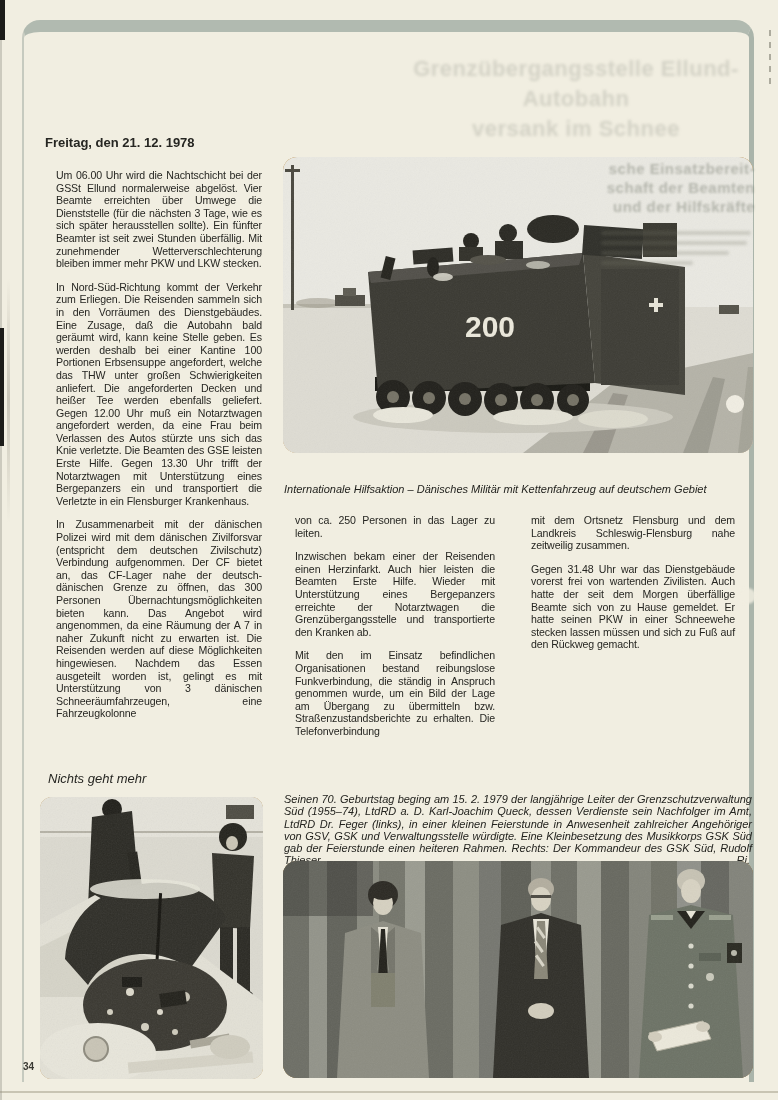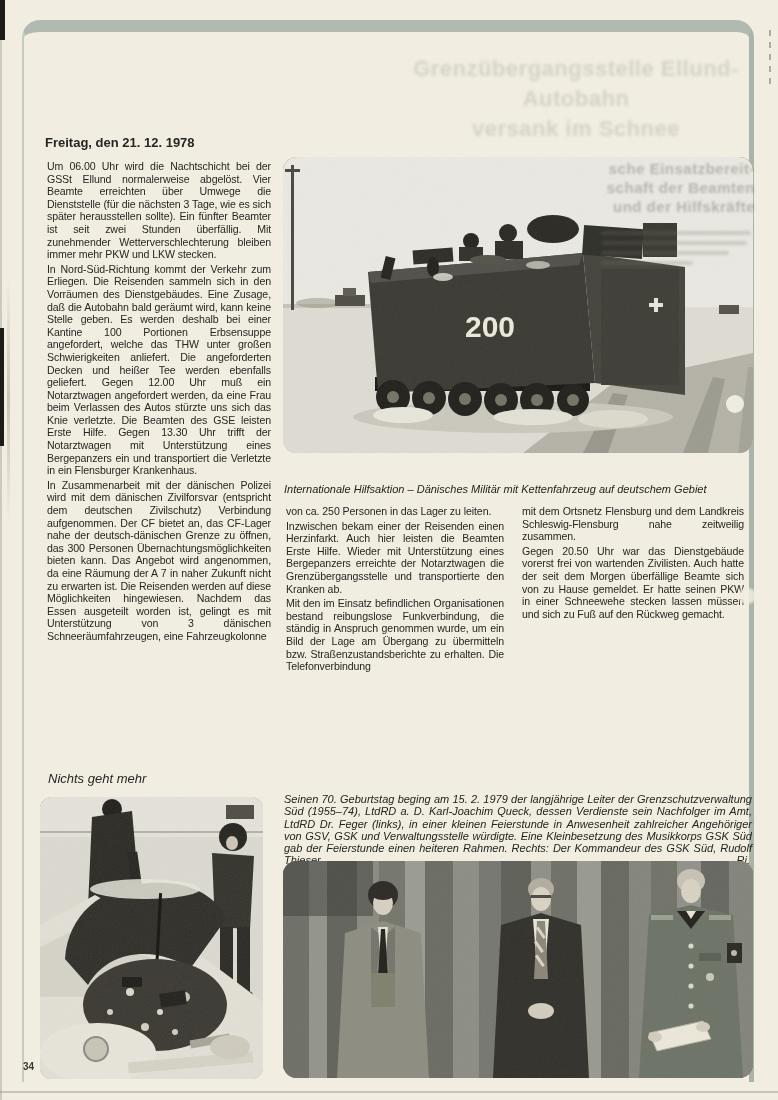--- a/index.html
+++ b/index.html
@@ -20,21 +20,21 @@
   .ghost{position:absolute;font-weight:bold;color:rgba(95,100,88,.20);filter:blur(1.6px);
          letter-spacing:.5px;pointer-events:none;z-index:5;}
   .ghost-headline{left:398px;top:54px;width:356px;font-size:22px;line-height:30px;text-align:center;}
   .ghost-subhead{left:543px;top:159px;width:212px;font-size:15px;line-height:19px;text-align:right;
                  color:rgba(100,106,92,.38);filter:blur(1px);}
   .ghost-bars{left:601px;top:231px;width:152px;}
   .ghost-bar{height:4px;border-radius:2px;background:rgba(118,120,106,.26);margin-bottom:6px;}
   
   .date-heading{position:absolute;left:45px;top:135px;width:232px;font-size:13px;font-weight:bold;}
   .col{position:absolute;font-size:10.6px;line-height:12.6px;text-align:justify;letter-spacing:-0.1px;}
-  .col p{margin:2px;}
+  .col p{margin:11px;}
   .col-left{left:45px;top:158px;width:228px;}
   .col-mid{left:284px;top:503px;width:222px;}
   .col-right{left:520px;top:503px;width:226px;}
   
   .photo{position:absolute;overflow:hidden;background:#a16207;}
   .photo svg{display:block;}
   .photo-tank{left:283px;top:157px;width:470px;height:296px;border-radius:14px;}
   .photo-car{left:40px;top:797px;width:223px;height:282px;border-radius:12px;}
   .photo-ceremony{left:283px;top:861px;width:470px;height:217px;border-radius:14px;}
   .caption{position:absolute;font-style:italic;font-size:11px;line-height:12.3px;color:#23231f;margin-top:24px;}
@@ -163,21 +163,21 @@
   <div class="caption caption-tank">Internationale Hilfsaktion – Dänisches Militär mit Kettenfahrzeug auf deutschem Gebiet</div>
 
   <div class="col col-mid">
     <p>von ca. 250 Personen in das Lager zu leiten.</p>
     <p>Inzwischen bekam einer der Reisenden einen Herzinfarkt. Auch hier leisten die Beamten Erste Hilfe. Wieder mit Unterstützung eines Bergepanzers erreichte der Notarztwagen die Grenzübergangsstelle und transportierte den Kranken ab.</p>
     <p>Mit den im Einsatz befindlichen Organisationen bestand reibungslose Funkverbindung, die ständig in Anspruch genommen wurde, um ein Bild der Lage am Übergang zu übermitteln bzw. Straßenzustandsberichte zu erhalten. Die Telefonverbindung</p>
   </div>
 
   <div class="col col-right">
     <p>mit dem Ortsnetz Flensburg und dem Landkreis Schleswig-Flensburg nahe zeitweilig zusammen.</p>
-    <p>Gegen 20.50 Uhr war das Dienstgebäude vorerst frei von wartenden Zivilisten. Auch hatte der seit dem Morgen überfällige Beamte sich von zu Hause gemeldet. Er hatte seinen PKW in einer Schneewehe stecken lassen müssen und sich zu Fuß auf den Rückweg gemacht.</p>
+    <p>Gegen 31.48 Uhr war das Dienstgebäude vorerst frei von wartenden Zivilisten. Auch hatte der seit dem Morgen überfällige Beamte sich von zu Hause gemeldet. Er hatte seinen PKW in einer Schneewehe stecken lassen müssen und sich zu Fuß auf den Rückweg gemacht.</p>
   </div>
   <div class="smudge"></div>
 
   <div class="photo-label">Nichts geht mehr</div>
 
   <div class="caption caption-ceremony">
     <span>Seinen 70. Geburtstag beging am 15. 2. 1979 der langjährige Leiter der Grenzschutzverwaltung Süd (1955–74), LtdRD a. D. Karl-Joachim Queck, dessen Verdienste sein Nachfolger im Amt, LtdRD Dr. Feger (links), in einer kleinen Feierstunde in Anwesenheit zahlreicher Angehöriger von GSV, GSK und Verwaltungsstelle würdigte. Eine Kleinbesetzung des Musikkorps GSK Süd gab der Feierstunde einen heiteren Rahmen. Rechts: Der Kommandeur des GSK Süd, Rudolf Thieser.</span>
     <span class="byline">Ri.</span>
   </div>
 

